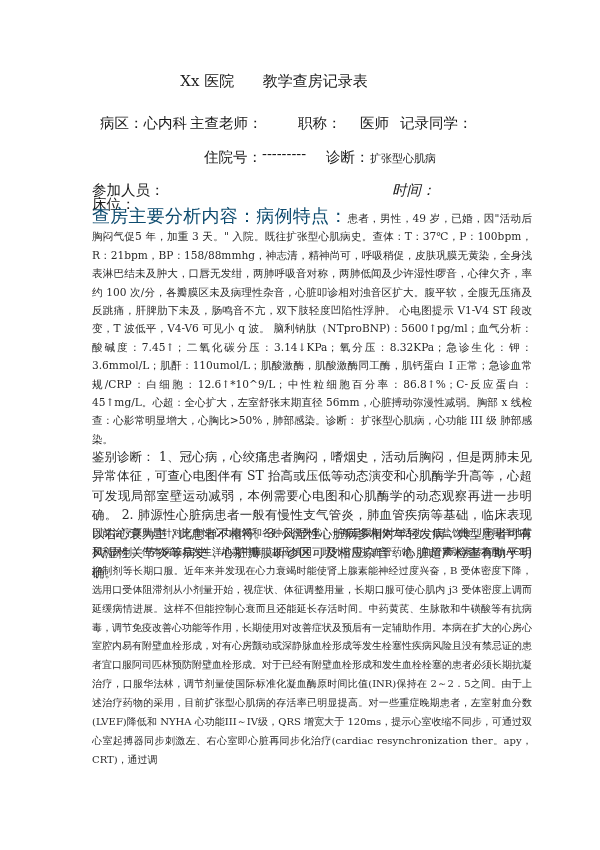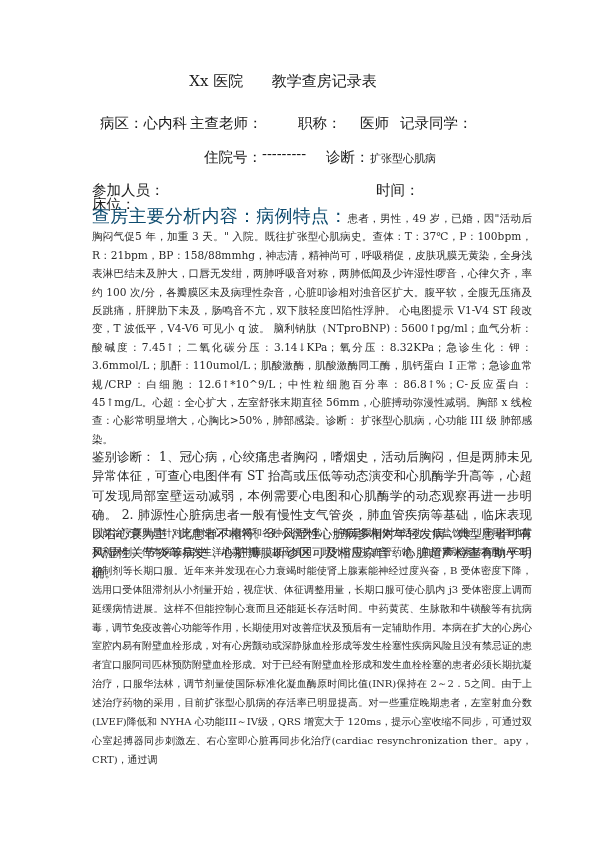--- a/index.html
+++ b/index.html
@@ -1,17 +1,17 @@
 <!DOCTYPE html>
 <html><head>
 <meta charset="utf-8">
 <style>
   html, body { margin: 0; padding: 0; background: #ffffff; }
   body { width: 600px; height: 850px; position: relative; overflow: hidden; color: #222; font-family: "DejaVu Serif", "Liberation Serif", serif; }
-  .title { position: absolute; top: 72px; left: 0; width: 548px; text-align: center; font-size: 15px; color: #1a1a1a; white-space: pre; margin-left: 9px; }
+  .title { position: absolute; top: 72px; left: 0; width: 548px; text-align: center; font-size: 15px; color: #1a1a1a; white-space: pre; }
   .field-row { position: absolute; left: 92px; font-size: 14.5px; color: #1a1a1a; white-space: nowrap; }
   .field-row span { position: absolute; top: 0; }
   .small { font-size: 11px; }
   .para { position: absolute; left: 92px; width: 440px; color: #2a2a2a; }
   .case { top: 183px; font-size: 10.6px; line-height: 18.4px; text-align: justify; }
   .case .lead { font-size: 18px; color: #0c4a6e; }
   .diff { top: 411px; font-size: 12.4px; line-height: 19.3px; text-align: justify; margin-top: 36px; }
   .treat { top: 524px; font-size: 10px; line-height: 18.9px; text-align: justify; font-family: "DejaVu Sans Mono", "Liberation Mono", monospace; letter-spacing: -0.8px; }
   .treat { font-family: "DejaVu Serif", "Liberation Serif", serif; letter-spacing: 0; }
 </style>
@@ -32,21 +32,21 @@
   <div class="field-row" style="top:148px;">
     <span style="left:0;margin-top:47px;">床位：</span>
     <span style="left:112px;">住院号：</span>
     <span style="left:170px; top:-2px;">---------</span>
     <span style="left:234px;font-family:Liberation Mono, monospace;">诊断：</span>
     <span class="small" style="left:278px; top:3px;">扩张型心肌病</span>
   </div>
 
   <div class="field-row" style="top:181px;">
     <span style="left:0;">参加人员：</span>
-    <span style="left:284px;">时间：</span>
+    <span style="left:300px;font-style:italic;">时间：</span>
   </div>
 
   <div class="para case" style="top:207px;">
     <span class="lead">查房主要分析内容：病例特点：</span><span>患者，男性，49 岁，已婚，因"活动后胸闷气促5 年，加重 3 天。" 入院。既往扩张型心肌病史。查体：T：37℃，P：100bpm，R：21bpm，BP：158/88mmhg，神志清，精神尚可，呼吸稍促，皮肤巩膜无黄染，全身浅表淋巴结未及肿大，口唇无发绀，两肺呼吸音对称，两肺低闻及少许湿性啰音，心律欠齐，率约 100 次/分，各瓣膜区未及病理性杂音，心脏叩诊相对浊音区扩大。腹平软，全腹无压痛及反跳痛，肝脾肋下未及，肠鸣音不亢，双下肢轻度凹陷性浮肿。 心电图提示 V1-V4 ST 段改变，T 波低平，V4-V6 可见小 q 波。     脑利钠肽（NTproBNP)：5600↑pg/ml；血气分析：酸碱度：7.45↑；二氧化碳分压：3.14↓KPa；氧分压：8.32KPa；急诊生化：钾：3.6mmol/L；肌酐：110umol/L；肌酸激酶，肌酸激酶同工酶，肌钙蛋白 I 正常；急诊血常规/CRP：白细胞：12.6↑*10^9/L；中性粒细胞百分率：86.8↑%；C-反应蛋白：45↑mg/L。心超：全心扩大，左室舒张末期直径 56mm，心脏搏动弥漫性减弱。胸部 x 线检查：心影常明显增大，心胸比&gt;50%，肺部感染。诊断：  扩张型心肌病，心功能 III 级   肺部感染。</span>
   </div>
 
   <div class="para diff">鉴别诊断：  1、冠心病，心绞痛患者胸闷，嗜烟史，活动后胸闷，但是两肺未见异常体征，可查心电图伴有 ST 抬高或压低等动态演变和心肌酶学升高等，心超可发现局部室壁运动减弱，本例需要心电图和心肌酶学的动态观察再进一步明确。  2. 肺源性心脏病患者一般有慢性支气管炎，肺血管疾病等基础，临床表现以右心衰为主，此患者不相符。3. 风湿性心脏病多相对年轻发病，典型患者可有风湿性关节炎等病史，心脏瓣膜听诊区可及相应杂音，心脏超声检查有助于明确。</div>
 
   <div class="para treat">目前治疗原则是针对充血性心力衰竭和各种心律失常。一般是限制体力活动，低盐饮食，应用洋地黄和利尿剂。但本病较易发生洋地黄中毒，故应慎用。此外常用扩血管药物、血管紧张素转换酶(ACE)抑制剂等长期口服。近年来并发现在心力衰竭时能使肾上腺素能神经过度兴奋，B 受体密度下降，选用口受体阻滞剂从小剂量开始，视症状、体征调整用量，长期口服可使心肌内 j3 受体密度上调而延缓病情进展。这样不但能控制心衰而且还能延长存活时间。中药黄芪、生脉散和牛磺酸等有抗病毒，调节免疫改善心功能等作用，长期使用对改善症状及预后有一定辅助作用。本病在扩大的心房心室腔内易有附壁血栓形成，对有心房颤动或深静脉血栓形成等发生栓塞性疾病风险且没有禁忌证的患者宜口服阿司匹林预防附壁血栓形成。对于已经有附壁血栓形成和发生血栓栓塞的患者必须长期抗凝治疗，口服华法林，调节剂量使国际标准化凝血酶原时间比值(INR)保持在 2～2．5之间。由于上述治疗药物的采用，目前扩张型心肌病的存活率已明显提高。对一些重症晚期患者，左室射血分数(LVEF)降低和 NYHA 心功能III～IV级，QRS 增宽大于 120ms，提示心室收缩不同步，可通过双心室起搏器同步刺激左、右心室即心脏再同步化治疗(cardiac resynchronization ther。apy，CRT)，通过调</div>
 </div>

